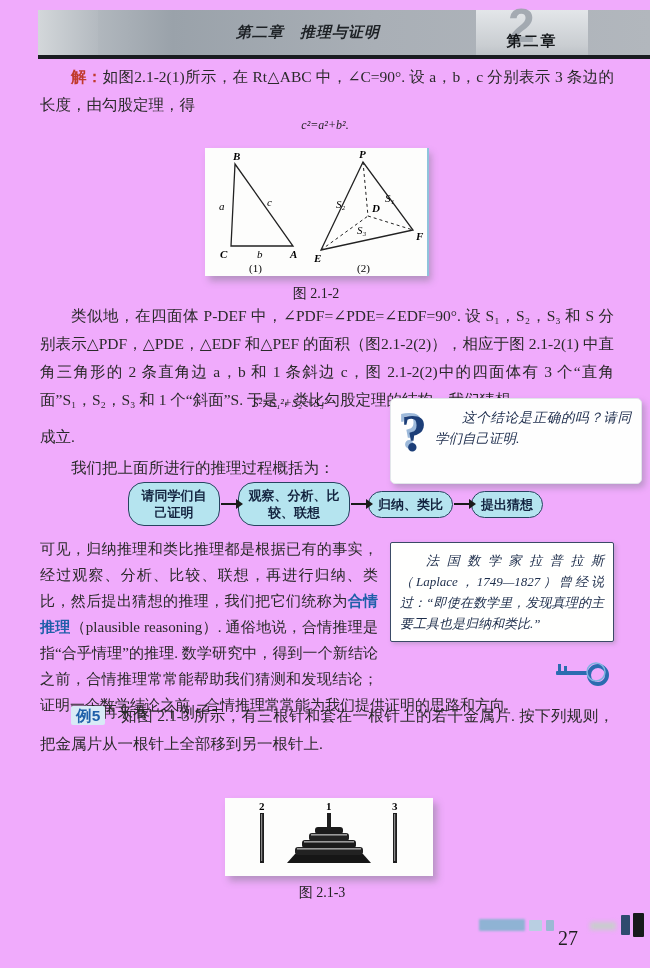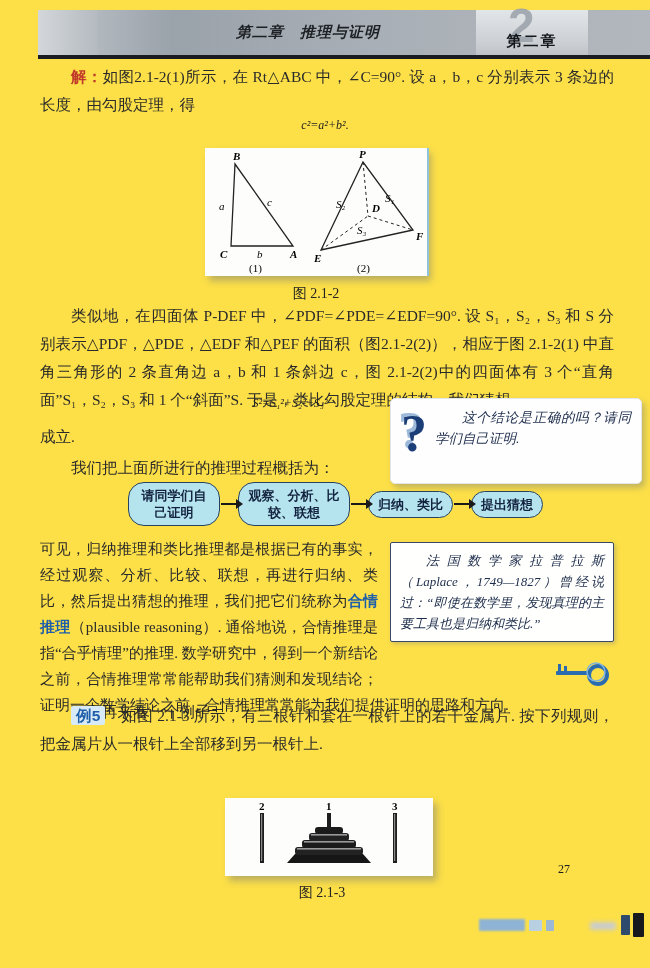--- a/index.html
+++ b/index.html
@@ -1,18 +1,18 @@
 <!DOCTYPE html>
 <html><head>
 <meta charset="utf-8">
 <style>
   html,body{margin:0;padding:0;background:#e9e8e5;}
   .page{
     position:relative;width:650px;height:968px;margin:0 auto;
-    background:#fde047;overflow:hidden;
+    background:#f0abfc;overflow:hidden;
     font-family:"Liberation Serif","DejaVu Serif",serif;color:#2a2a2a;
   }
   
   .band{position:absolute;left:38px;top:10px;right:0;height:45px;
     background:linear-gradient(90deg,#c3c8cd 0%,#9aa2aa 22%,#a9afb6 55%,#b2b7bd 100%);
     border-bottom:4px solid #191c20;}
   .band-left{position:absolute;left:0;top:0;width:60px;height:100%;
     background:linear-gradient(90deg,#d3d7da,#b4bac0);}
   .band-title{position:absolute;left:150px;top:13px;width:240px;text-align:center;
     font-family:"Liberation Sans","DejaVu Sans",sans-serif;
@@ -62,21 +62,21 @@
   .laplace-wrap{float:right;width:224px;height:142px;margin:6px 0 0 12px;position:relative;}
   .laplace-box{border:1.5px solid #3a4a66;background:#fffffe;border-radius:2px;
     padding:7px 9px;font-size:13px;line-height:21px;font-style:italic;color:#1c2c4a;
     text-align:justify;text-indent:2em;box-shadow:2px 2px 4px rgba(120,126,134,.35);}
   .key-icon{position:absolute;right:2px;bottom:-6px;}
   
   .ex-label{color:#1f5fa9;font-family:"Liberation Sans","DejaVu Sans",sans-serif;
     font-weight:bold;background:#d8eaf6;padding:1px 5px;border-radius:2px;}
   
   .f-block{position:absolute;border-radius:1px;}
-  .pageno{position:absolute;left:558px;top:862px;font-size:12px;color:#1e1e1e;}
+  .pageno{position:absolute;left:558px;top:927px;font-size:20px;color:#1e1e1e;}
   svg text{font-family:"Liberation Serif","DejaVu Serif",serif;}
 </style>
 </head>
 <body>
 
 <div class="page">
 
   <div class="band">
     <div class="band-left"></div>
     <div class="band-title">第二章　推理与证明</div>

